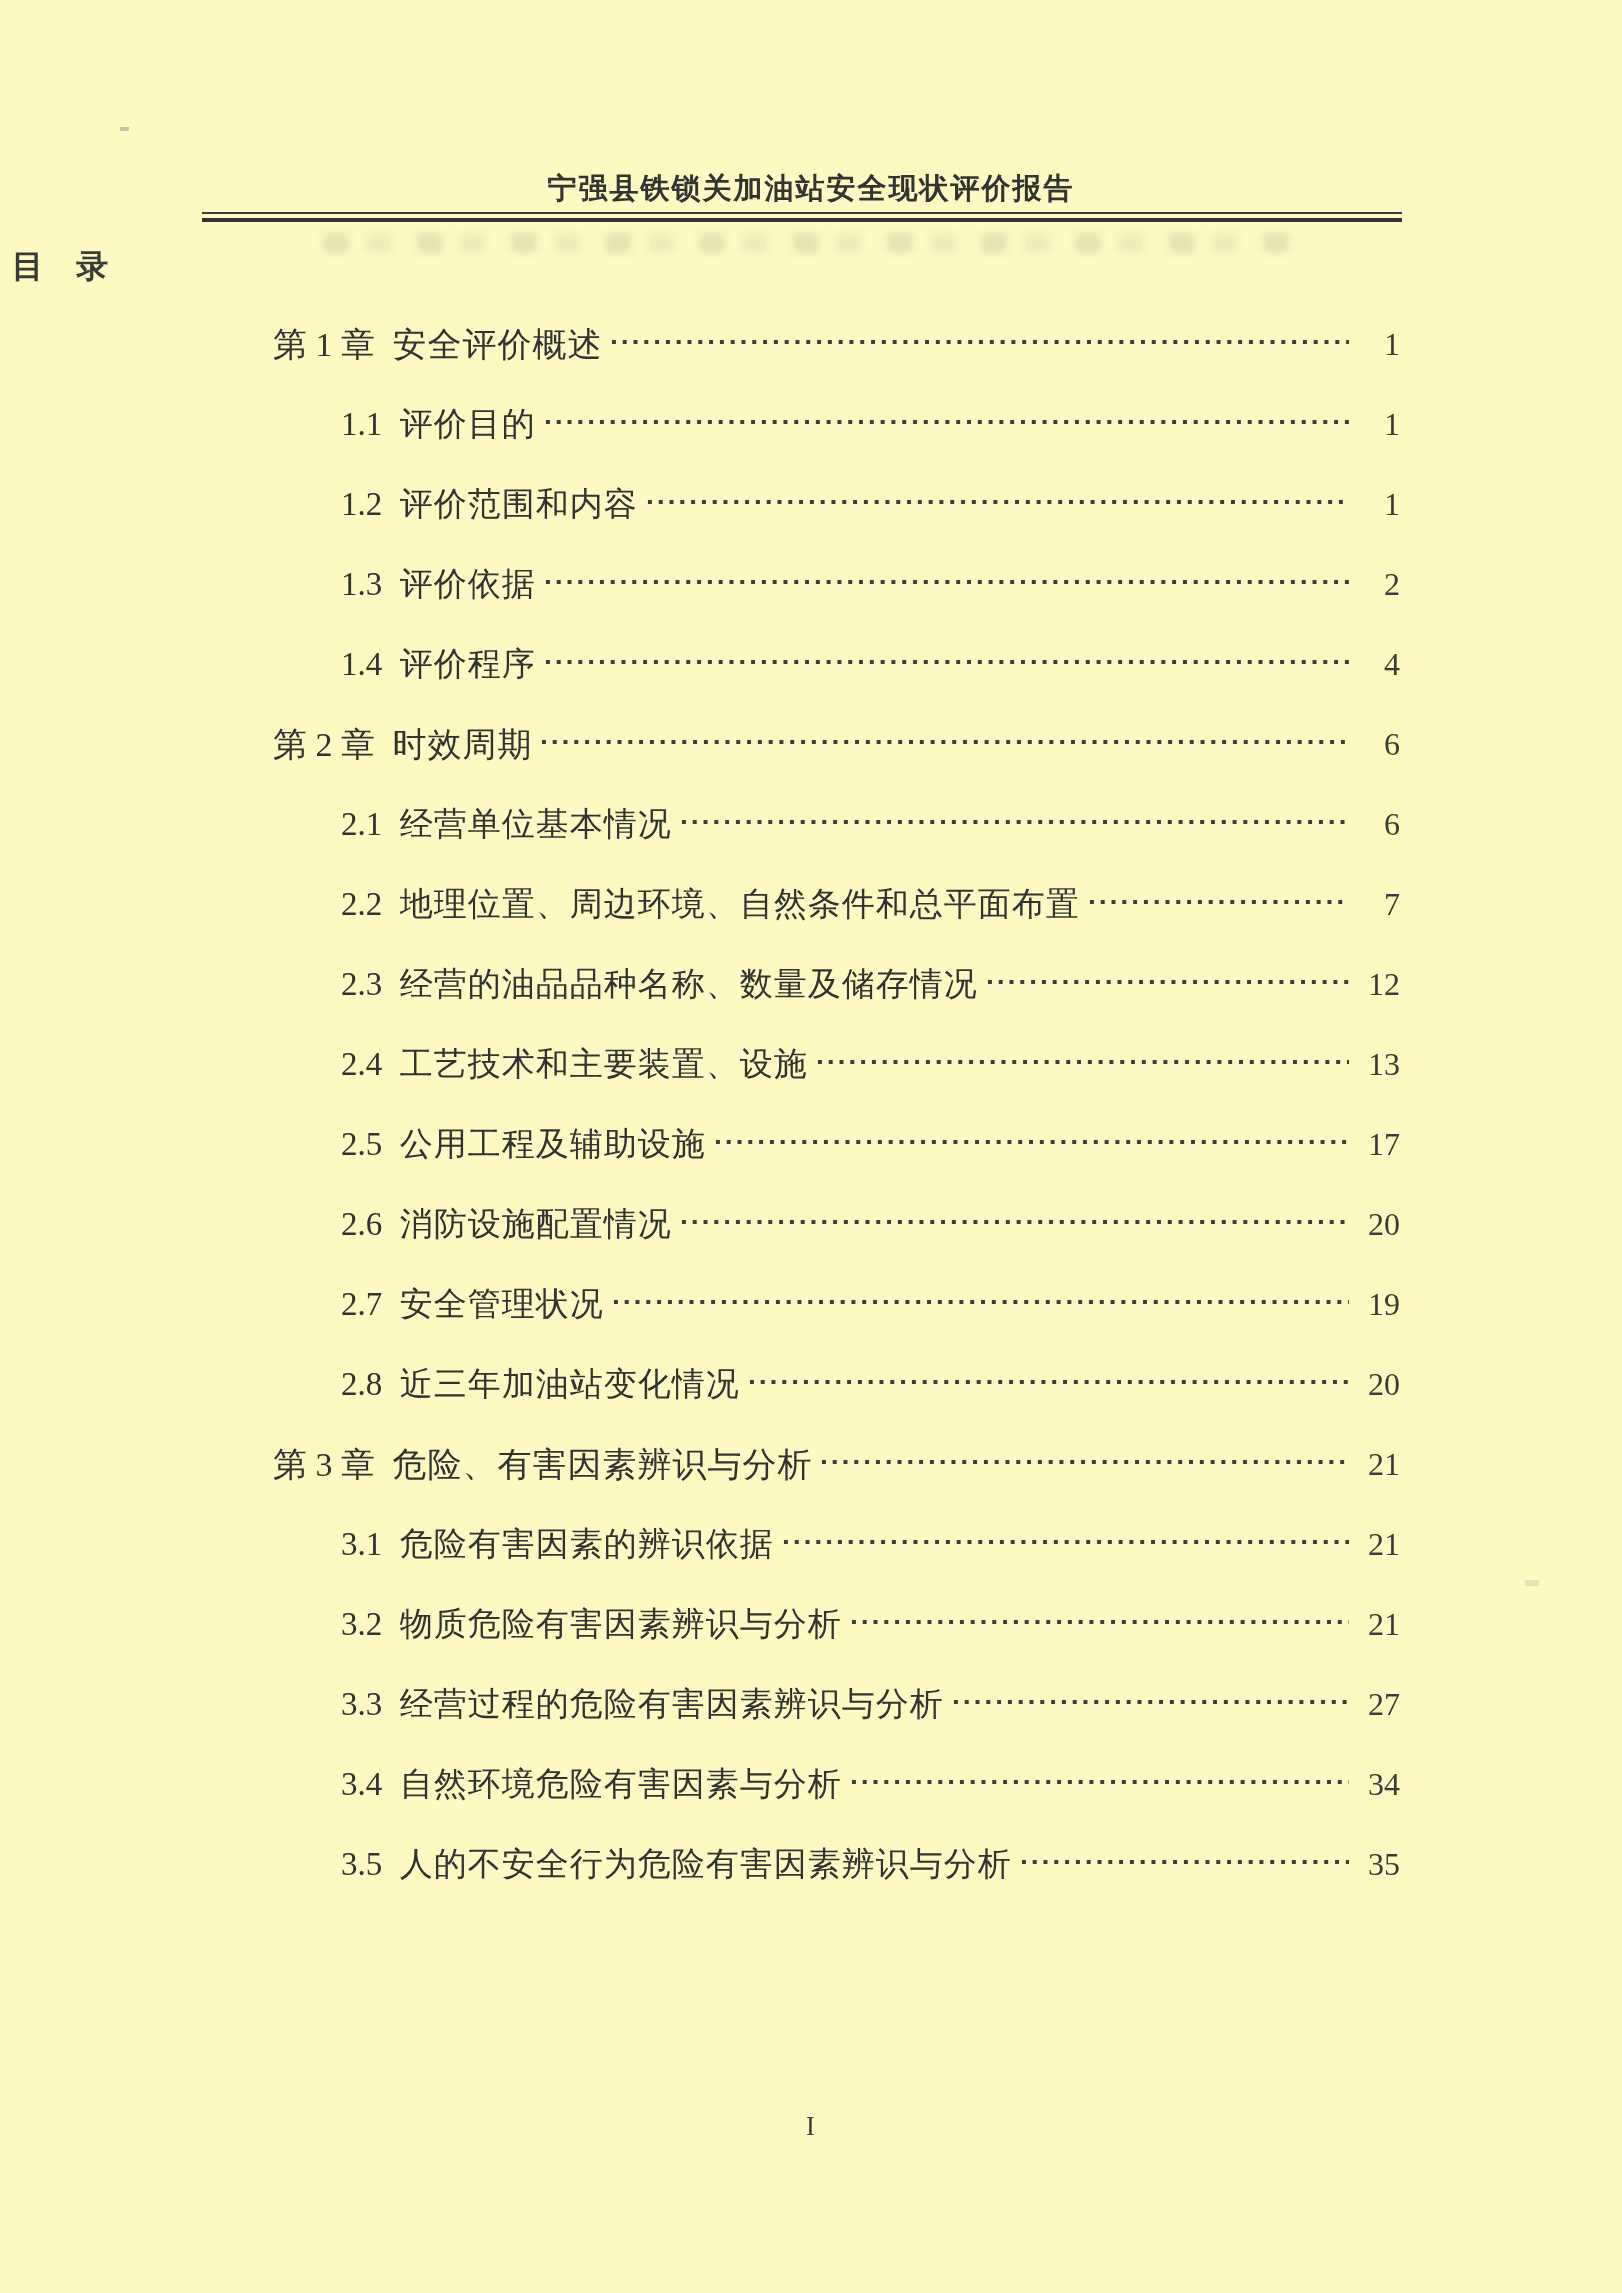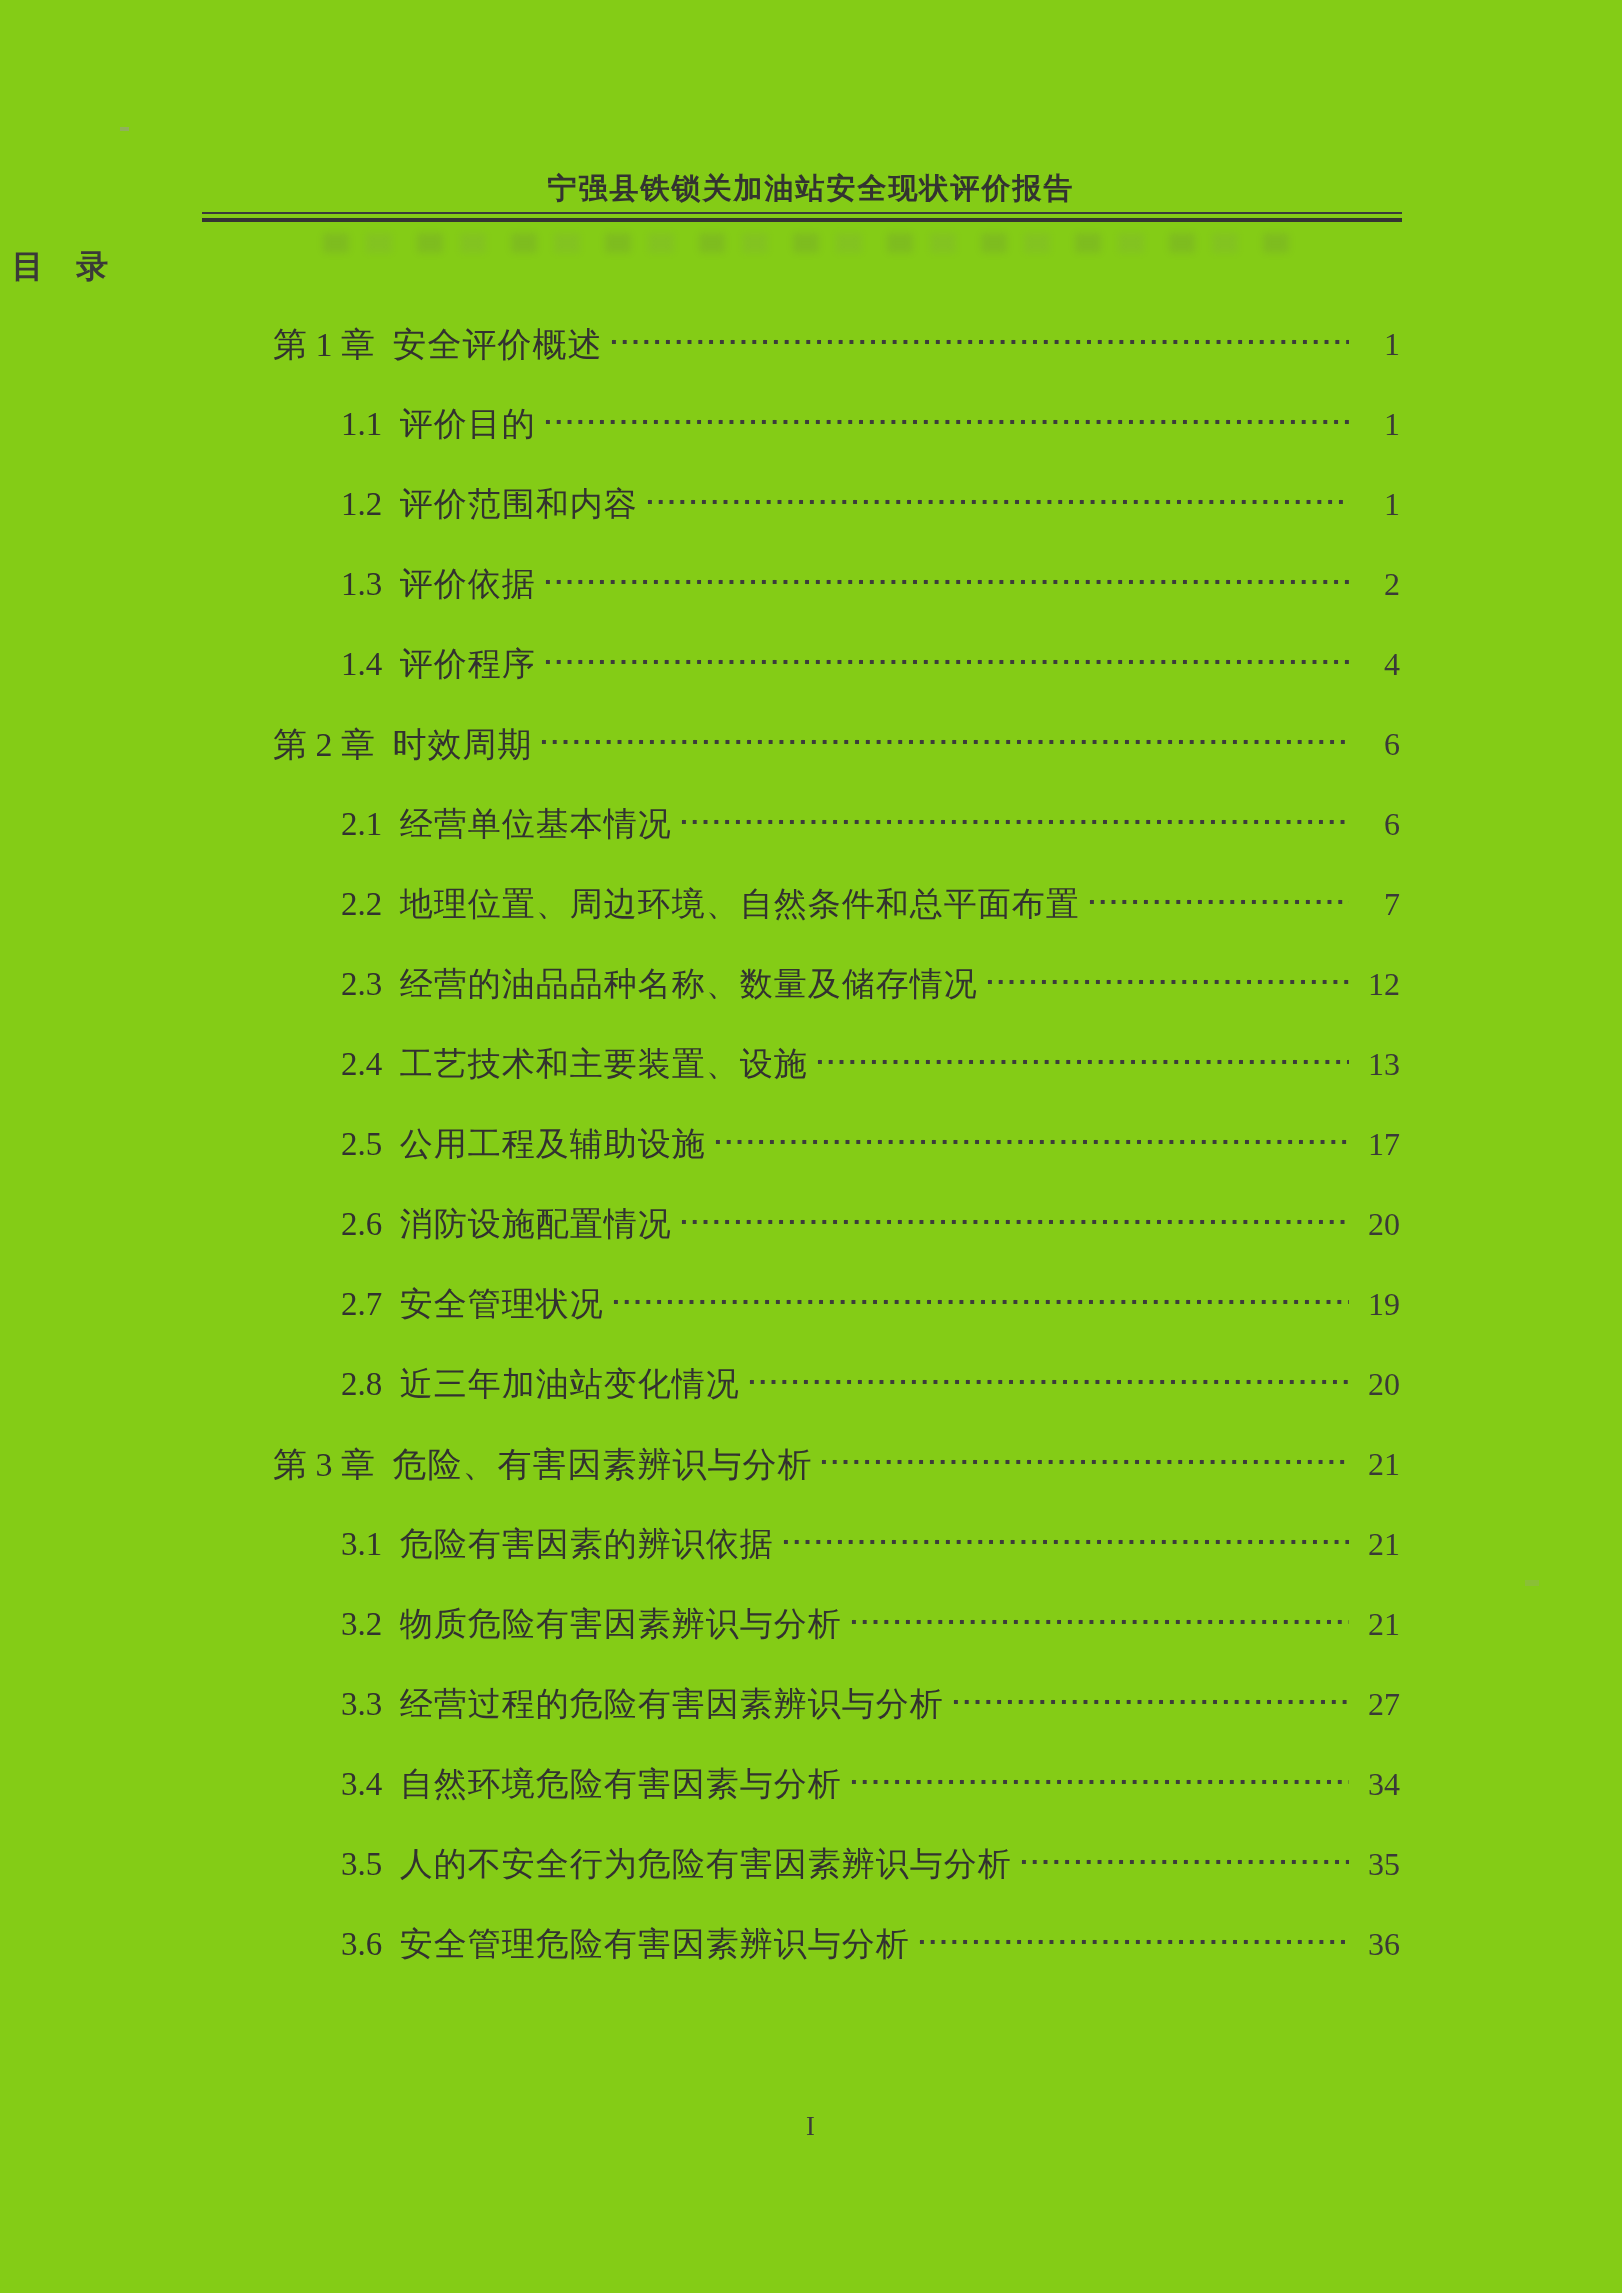--- a/index.html
+++ b/index.html
@@ -5,21 +5,21 @@
   html, body {
     margin: 0;
     padding: 0;
     background: #e8e8e6;
   }
   .page {
     position: relative;
     width: 1622px;
     height: 2294px;
     margin: 0 auto;
-    background: #84cc16;
+    background: #fef9c3;
     overflow: hidden;
     color: #2f2f2f;
     font-family: "Liberation Serif", serif;
   }
   
   .speck {
     position: absolute;
     background: #9a9a98;
     opacity: .55;
   }
@@ -252,24 +252,18 @@
         <span class="toc-label">自然环境危险有害因素与分析</span>
         <span class="leader"></span>
         <span class="toc-page">34</span>
       </div>
       <div class="toc-row section">
         <span class="toc-num">3.5</span>
         <span class="toc-label">人的不安全行为危险有害因素辨识与分析</span>
         <span class="leader"></span>
         <span class="toc-page">35</span>
       </div>
-      <div class="toc-row section">
-        <span class="toc-num">3.6</span>
-        <span class="toc-label">安全管理危险有害因素辨识与分析</span>
-        <span class="leader"></span>
-        <span class="toc-page">36</span>
-      </div>
     </div>
 
   <div class="footer-page-number">I</div>
 
 </div>
 
 
 </body></html>

